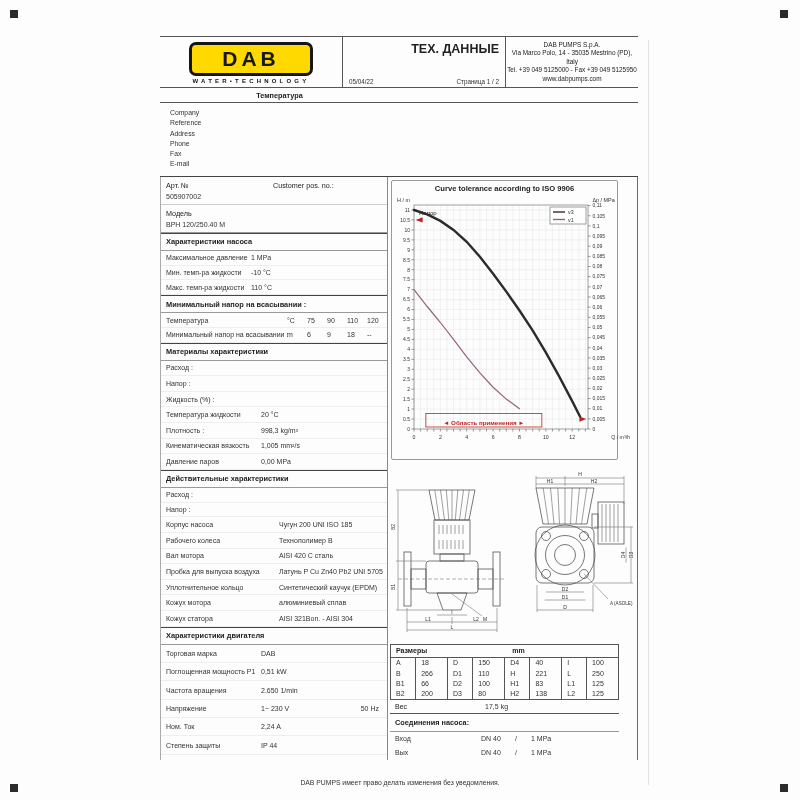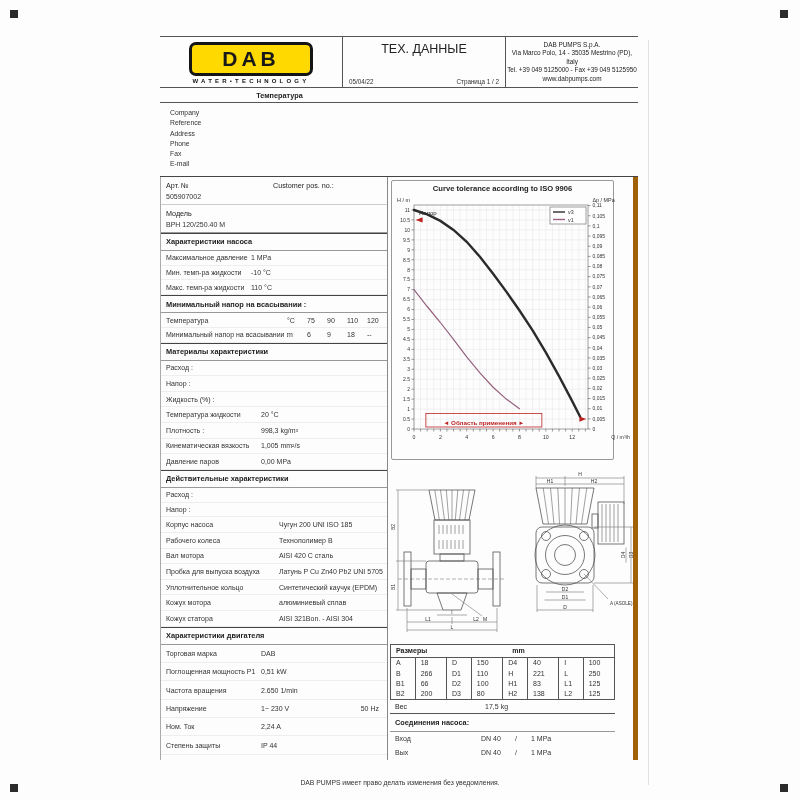--- a/index.html
+++ b/index.html
@@ -11,34 +11,34 @@
 
   
   .hdr{display:flex;border-top:1px solid #555;border-bottom:1px solid #555;}
   .hdr-logo{width:182px;display:flex;flex-direction:column;align-items:center;justify-content:center;padding:5px 0 3px;}
   .logo-box{width:118px;height:28px;background:#ffd900;border:3px solid #151515;border-radius:7px;
             display:flex;align-items:center;justify-content:center;font-weight:bold;font-size:21px;
             letter-spacing:4px;color:#181818;}
   .logo-sub{font-size:6px;font-weight:bold;letter-spacing:3.2px;margin-top:2px;color:#111;}
   .hdr-mid{width:150px;border-left:1px solid #555;border-right:1px solid #555;display:flex;
            flex-direction:column;justify-content:space-between;padding:5px 6px 2px;}
-  .hdr-title{font-size:12.5px;font-weight:normal;text-align:center;}
+  .hdr-title{font-size:12.5px;font-weight:bold;text-align:right;}
   .hdr-midrow{display:flex;justify-content:space-between;font-size:6.3px;color:#333;}
   .hdr-right{flex:1;font-size:6.4px;line-height:8.5px;text-align:center;display:flex;flex-direction:column;
              justify-content:center;color:#222;}
 
   
   .parties{display:flex;border-bottom:1px solid #555;font-size:7.3px;font-weight:bold;}
   .parties div{width:50%;text-align:center;padding:2.5px 0;}
   .fields{padding:5px 10px 6px;font-size:6.8px;line-height:10.3px;color:#333;}
 
   
   .main{display:flex;border-top:1.5px solid #444;align-items:stretch;}
   .col-left{width:227px;border-left:1px solid #aaa;border-right:1px solid #888;position:relative;}
-  .col-right{width:250px;border-right:5px solid #a16207;padding:2px 18px 0 2px;box-sizing:border-box;}
+  .col-right{width:250px;border-right:1px solid #a16207;padding:2px 18px 0 2px;box-sizing:border-box;}
 
   .b{font-weight:normal;}
   .prod{font-size:7.2px;border-bottom:1px solid #999;}
   .prod-row{position:relative;padding:4px 5px 1px;}
   .pos112{position:absolute;left:112px;top:4px;}
   .prod-val{padding:2px 5px 4px;font-size:7px;color:#333;}
   .rule{border-top:1px solid #ccc;}
 
   .sec-title{font-weight:bold;font-size:7.4px;padding:3.5px 5px;border-top:1.6px solid #444;
              border-bottom:1px solid #999;}

